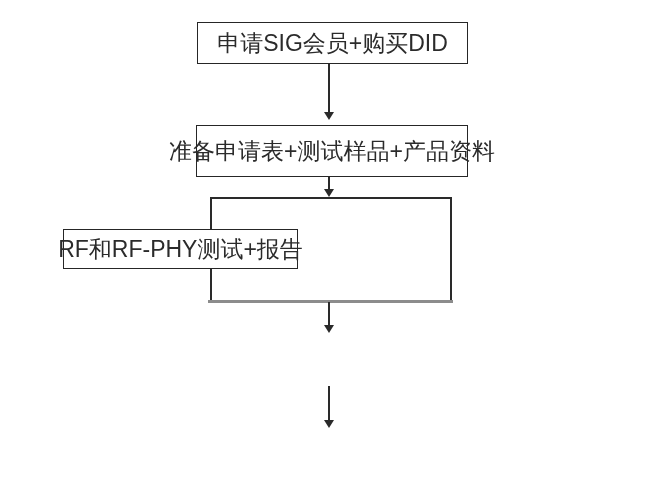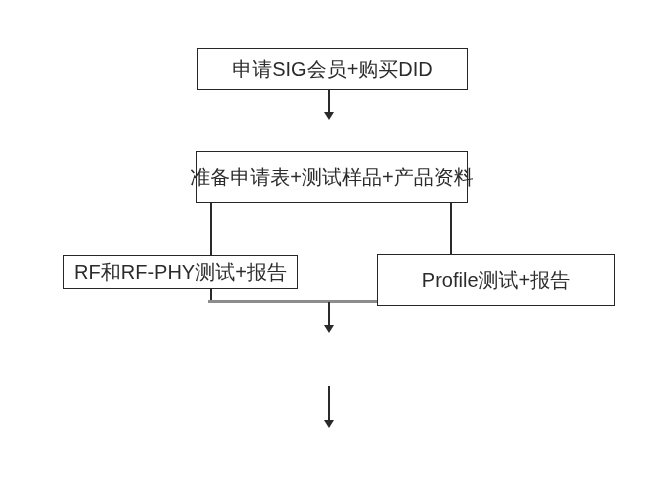--- a/index.html
+++ b/index.html
@@ -21,26 +21,25 @@
     width: 670px; height: 492px;
     background: var(--background);
   }
   .node {
     position: absolute;
     background: #ffffff;
     border: 1.5px solid var(--box-border);
     display: flex;
     align-items: center;
     justify-content: center;
-    font-size: 20px;
+    font-size: 23px;
     line-height: 1;
     color: var(--text);
     white-space: nowrap;
     z-index: 2;
-    margin-top: 26px;
   }
   .vline {
     position: absolute;
     width: 1.5px;
     background: var(--line);
     z-index: 1;
   }
   .hline {
     position: absolute;
     height: 1.5px;
@@ -79,25 +78,22 @@
   </div>
 
   <div class="vline" style="left:328px; top:177px; height:13px;"></div>
   <div class="arrowhead" style="left:324px; top:189px;"></div>
 
   <div class="hline" style="left:210px; top:197px; width:241px;"></div>
   <div class="vline" style="left:210px; top:197px; height:105px;"></div>
   <div class="vline" style="left:450px; top:197px; height:105px;"></div>
   <div class="merge-bar" style="left:208px; top:300px; width:245px;"></div>
 
-  <div class="node" style="left:63px; top:229px; width:235px; height:34px;">
+  <div class="node" style="left:63px; top:229px; width:235px; height:40px;">
     <span>RF和RF-PHY测试+报告</span>
-  </div>
-  <div class="node" style="left:377px; top:228px; width:238px; height:52px;">
-    <span>Profile测试+报告</span>
   </div>
 
   <div class="vline" style="left:328px; top:302px; height:23px;"></div>
   <div class="arrowhead" style="left:324px; top:325px;"></div>
 
 
   <div class="vline" style="left:328px; top:386px; height:34px;"></div>
   <div class="arrowhead" style="left:324px; top:420px;"></div>
 
 

